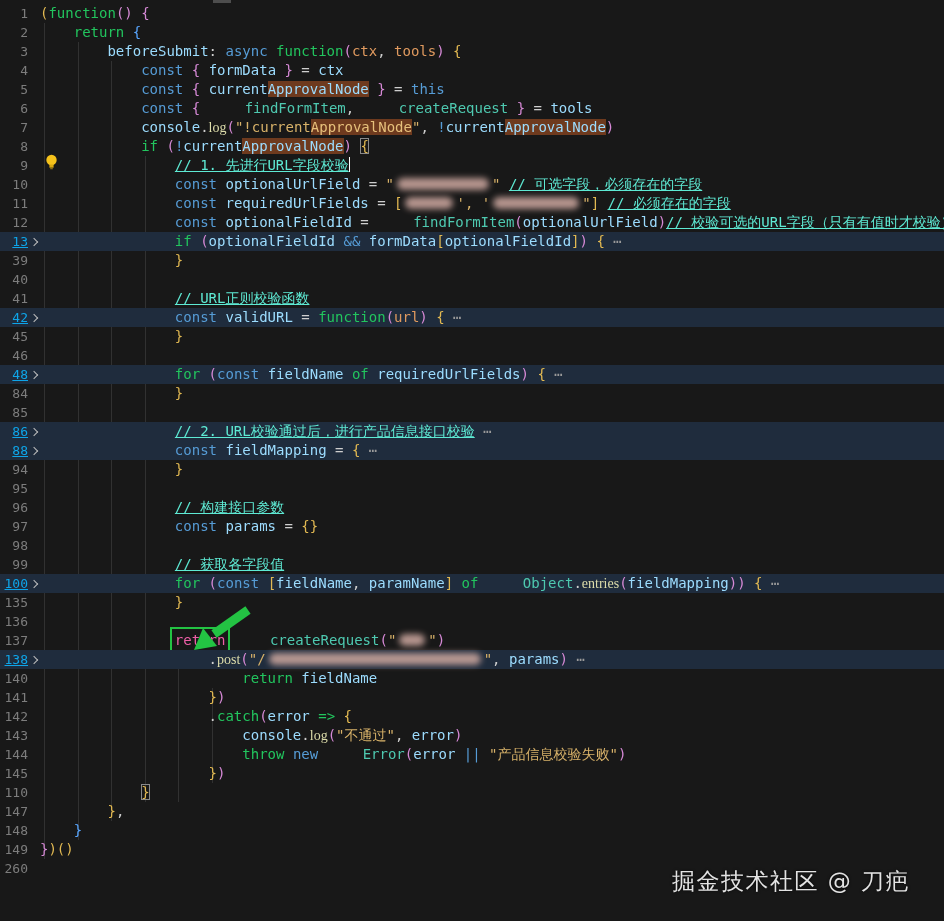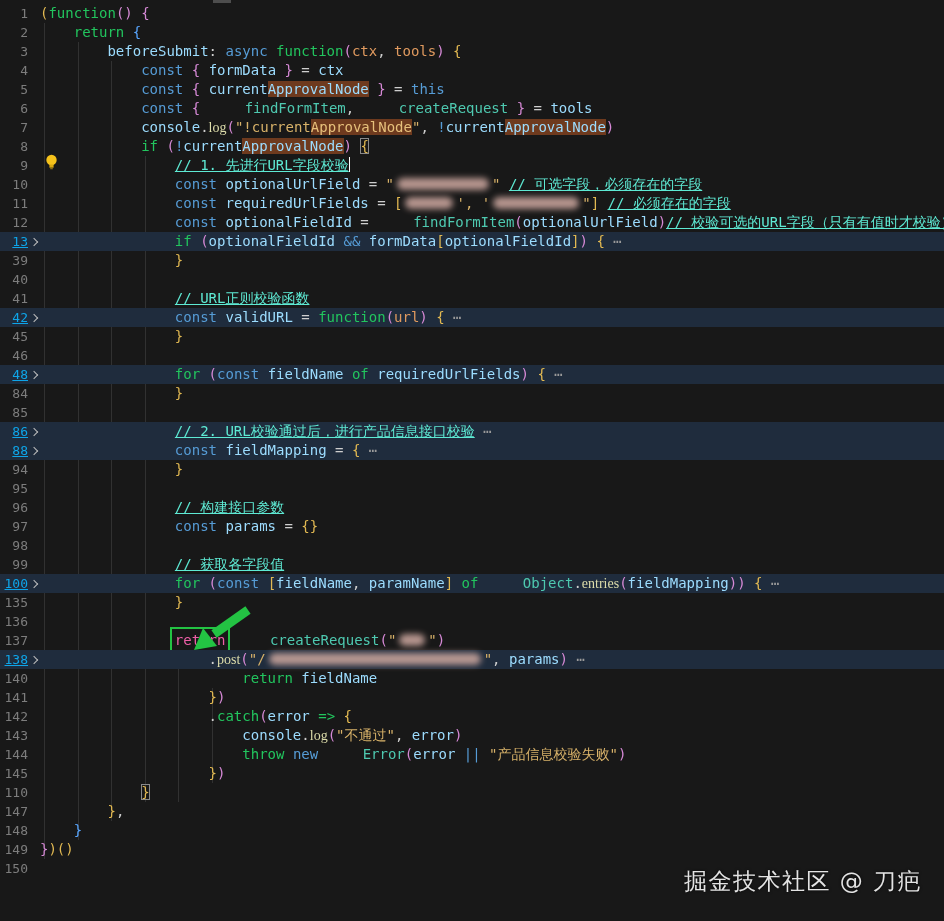--- a/index.html
+++ b/index.html
@@ -34,21 +34,21 @@
   .tk-shl{color:#e6c07b;background:#6e3a1e;}
   .tk-bgx{color:#e2b952;outline:1px solid #8a8a8a;outline-offset:-1px;}
   .tk-kwx{color:#ef5fa7;outline:2px solid #23c343;outline-offset:3px;}
   .blur{display:inline-block;height:12px;border-radius:6px;background:#c7a39b;filter:blur(3px);vertical-align:-1px;margin:0 3px;opacity:.9;}
   .cursor{display:inline-block;width:1.5px;height:15px;background:#ffffff;vertical-align:-2px;}
   .guide{position:absolute;width:1px;background:rgba(255,255,255,0.11);}
   #lightbulb{position:absolute;left:45px;top:154px;width:13px;height:17px;}
   #green-arrow{position:absolute;left:186px;top:604px;width:72px;height:52px;}
   #top-fragment{position:absolute;left:213px;top:0;width:18px;height:3px;background:#4d4d4d;}
   #watermark{
-    position:absolute;right:22px;top:864px;height:34px;line-height:34px;
+    position:absolute;right:34px;top:864px;height:34px;line-height:34px;
     color:#e3e3e3;font-family:"DejaVu Sans","Liberation Sans",sans-serif;
     font-size:23px;font-weight:500;letter-spacing:1.5px;
     text-shadow:0 0 3px rgba(0,0,0,.8);
   }
 </style>
 </head>
 <body>
 
 <div>
   <div class="guide" style="left:44px;top:23px;height:836px;"></div>
@@ -295,21 +295,21 @@
       <span class="num">148</span>
       <span class="foldcol"></span>
       <span class="code">    <span class="tk-bb">}</span></span>
     </div>
     <div class="row">
       <span class="num">149</span>
       <span class="foldcol"></span>
       <span class="code"><span class="tk-bp">}</span><span class="tk-bg">)()</span></span>
     </div>
     <div class="row">
-      <span class="num">150</span>
+      <span class="num">260</span>
       <span class="foldcol"></span>
       <span class="code"></span>
     </div>
   </div>
 
 <svg id="lightbulb" viewBox="0 0 13 17">
   <circle cx="6.5" cy="6" r="5.2" fill="#f5c21b"></circle>
   <rect x="4.4" y="10.5" width="4.2" height="3.2" fill="#d9a80f"></rect>
   <rect x="5.2" y="13.7" width="2.6" height="1.6" fill="#8a6d12"></rect>
 </svg>

